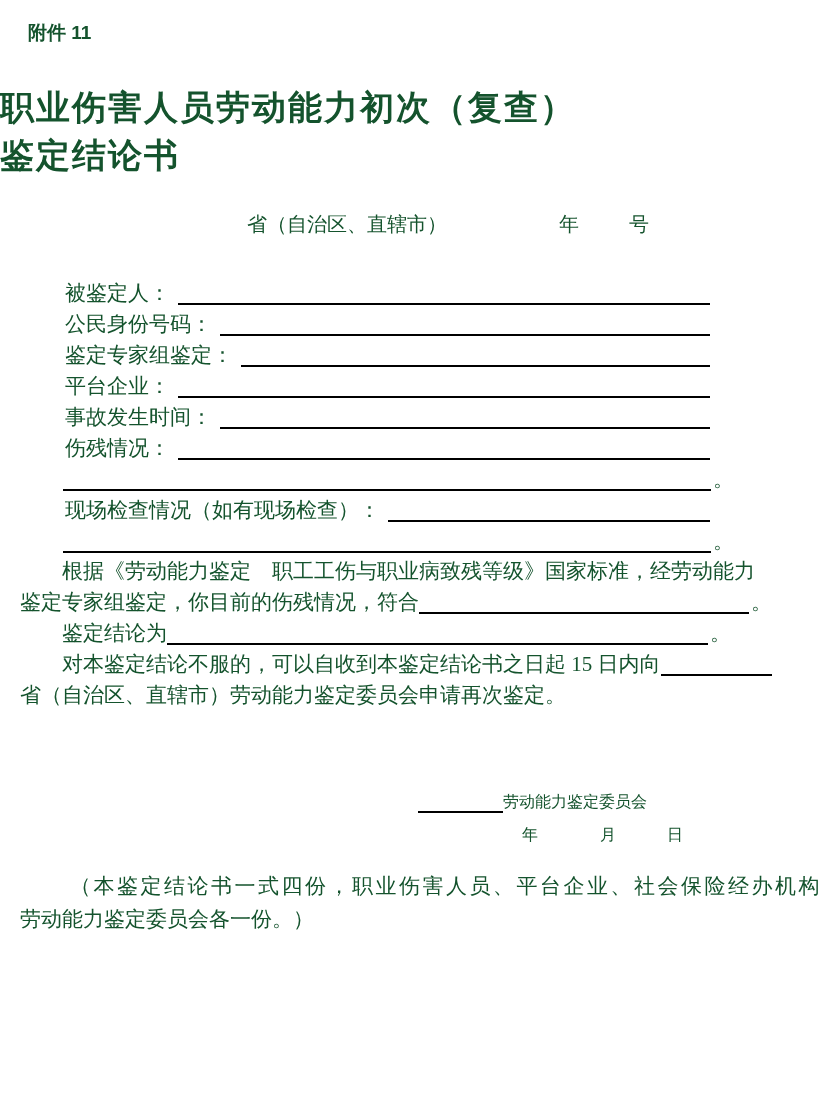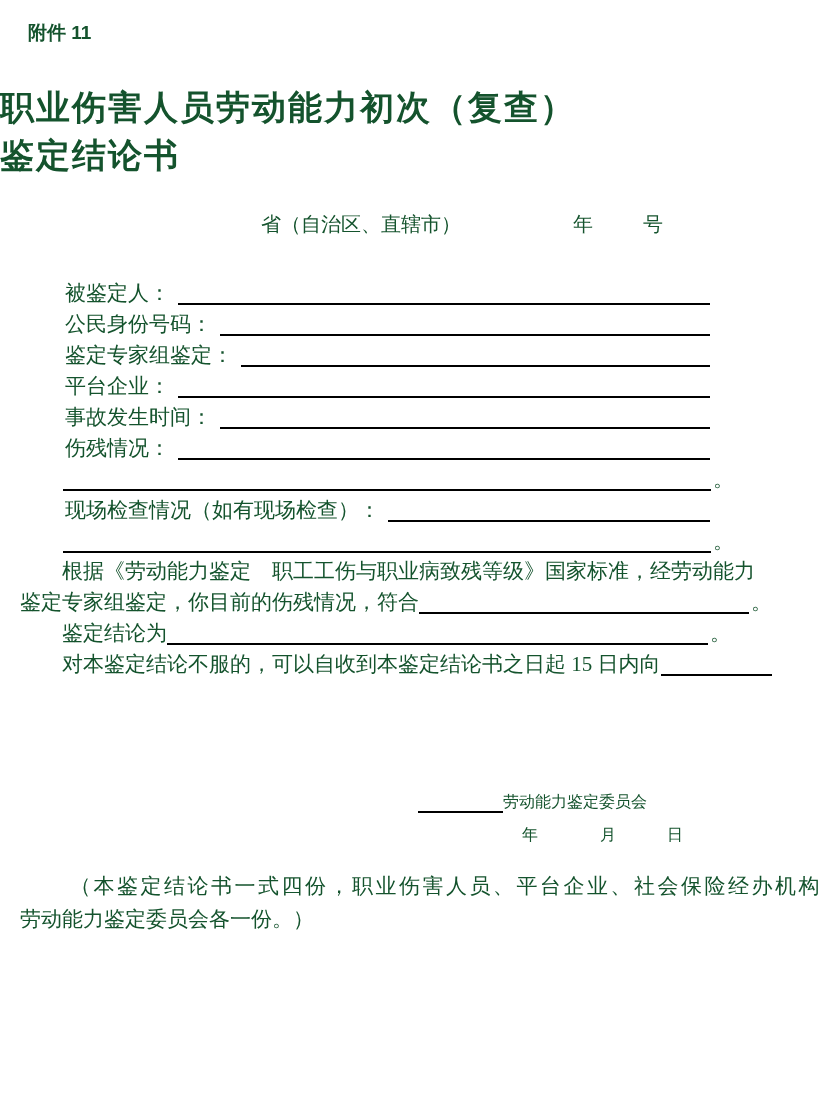--- a/index.html
+++ b/index.html
@@ -37,21 +37,20 @@
   }
   .doc-number {
     position: absolute;
     top: 210px;
     left: 247px;
     font-size: 20px;
     line-height: 28px;
     display: flex;
     align-items: flex-end;
     white-space: nowrap;
-    margin-left: 14px;
   }
   .sp60 { width: 60px; }
   .sp52 { width: 52px; }
   .sp50 { width: 50px; }
   .sp62 { width: 62px; }
   .sp51 { width: 51px; }
 
   .fields {
     position: absolute;
     top: 278px;
@@ -207,20 +206,23 @@
     </div>
     <div class="pline narrow">
       <span class="indent">鉴定结论为</span>
       <span class="blank"></span>
       <span class="period">。</span>
     </div>
     <div class="pline">
       <span class="indent">对本鉴定结论不服的，可以自收到本鉴定结论书之日起 15 日内向</span>
       <span class="blank"></span>
     </div>
+    <div class="pline">
+      <span>省（自治区、直辖市）劳动能力鉴定委员会申请再次鉴定。</span>
+    </div>
   </div>
 
   <div class="signature">
     <div class="sig-row">
       <span class="sig-blank"></span>
       <span>劳动能力鉴定委员会</span>
     </div>
     <div class="date-row">
       <span>年</span>
       <span class="sp62"></span>

